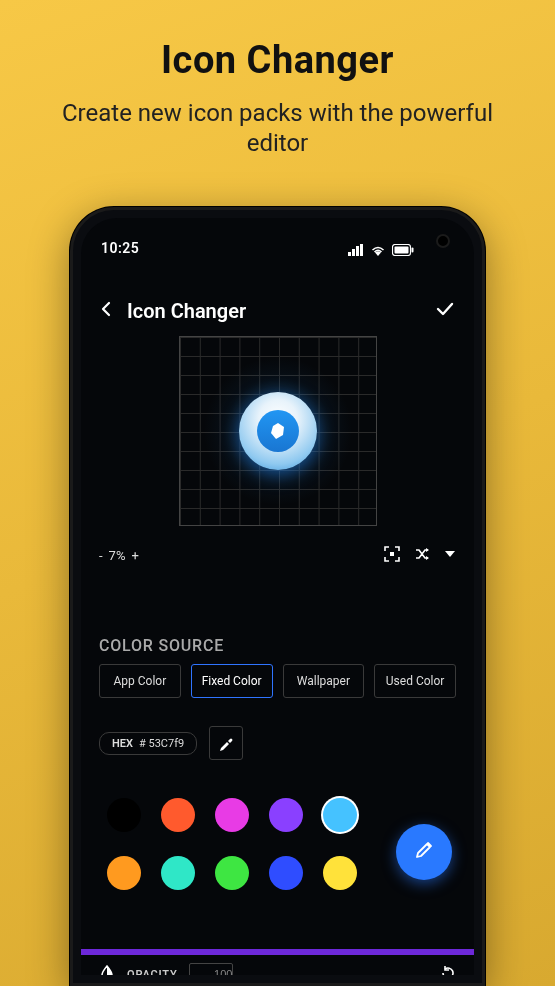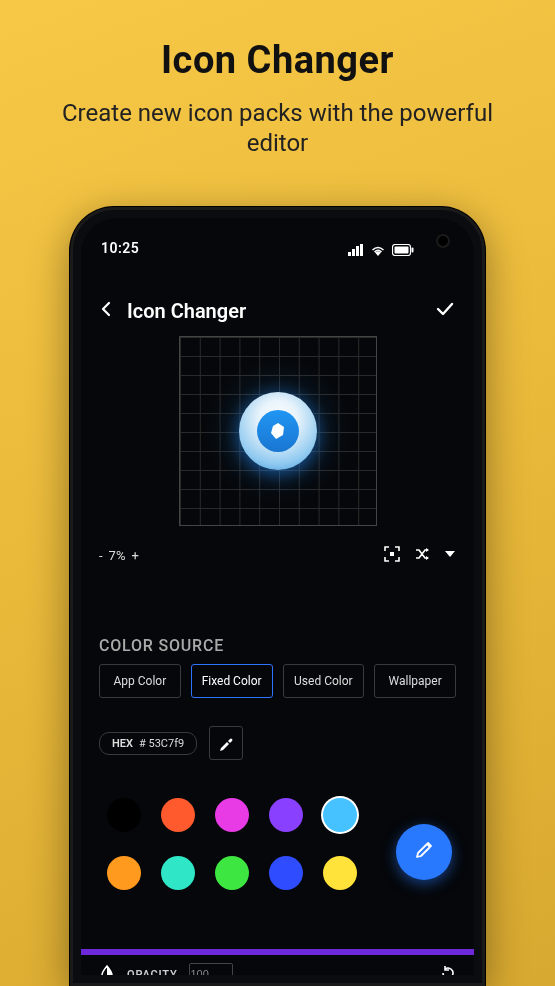--- a/index.html
+++ b/index.html
@@ -152,21 +152,21 @@
   }
 
   .opacity-row {
     position:absolute; top: 704px; left:0; right:0; height: 44px;
     border-top:6px solid #6d28d9;
     display:flex; align-items:center; padding: 0 18px; gap:12px;
     font-size: 11px; letter-spacing: 0.8px; color:#ccc; font-weight:600;margin-top:27px;
   }
   .opacity-input {
     width: 44px; height: 22px; border:1px solid #444; border-radius:2px;
-    background:transparent; color:#888; font-size:11px; text-align:left;
+    background:transparent; color:#888; font-size:11px; text-align:right;
   }
   .opacity-row .sp { flex:1; }
 </style>
 </head>
 <body>
 
 <div class="bg">
   <div class="promo-title">Icon Changer</div>
   <div class="promo-sub">Create new icon packs with the powerful editor</div>
 
@@ -254,22 +254,22 @@
             </svg>
         </span>
       </div>
 
 
       <div class="section-label">COLOR SOURCE</div>
 
       <div class="source-row">
         <div class="chip">App Color</div>
         <div class="chip selected">Fixed Color</div>
+        <div class="chip">Wallpaper</div>
         <div class="chip">Used Color</div>
-        <div class="chip">Wallpaper</div>
       </div>
 
       <div class="hex-row">
         <div class="hex-chip">
           <span style="font-weight:600">HEX</span>
           <span># 53C7f9</span>
         </div>
         <div class="eyedrop">
           <svg width="16" height="16" viewBox="0 0 16 16">
               <path d="M3 13 L9 7 L11 9 L5 15 L2 16 L3 13 Z M10 6 L12 4 Q13 3 14 4 Q15 5 14 6 L12 8 Z" fill="#fff"></path>

